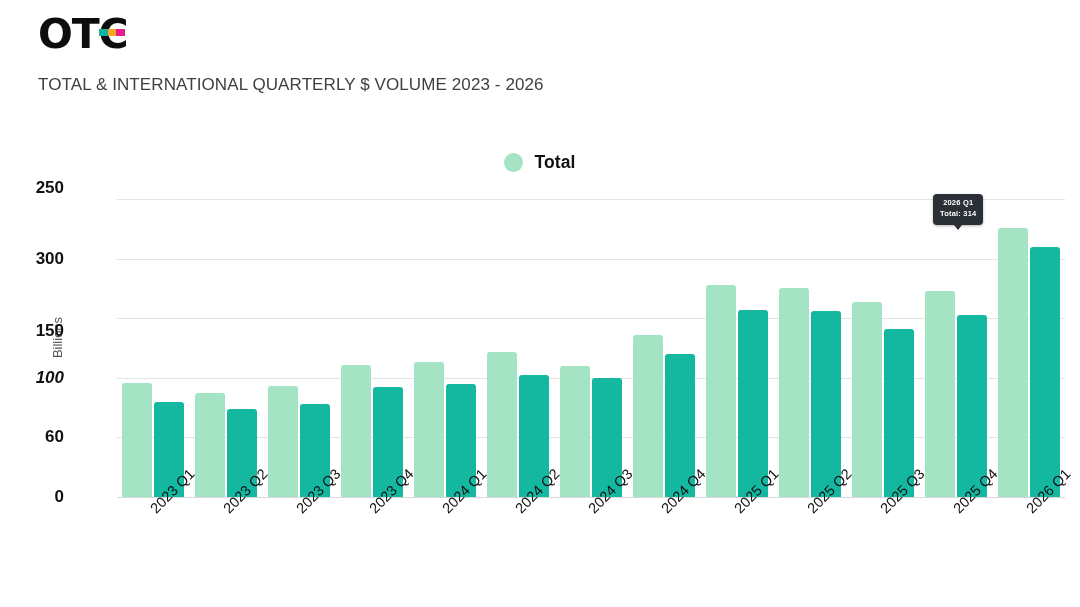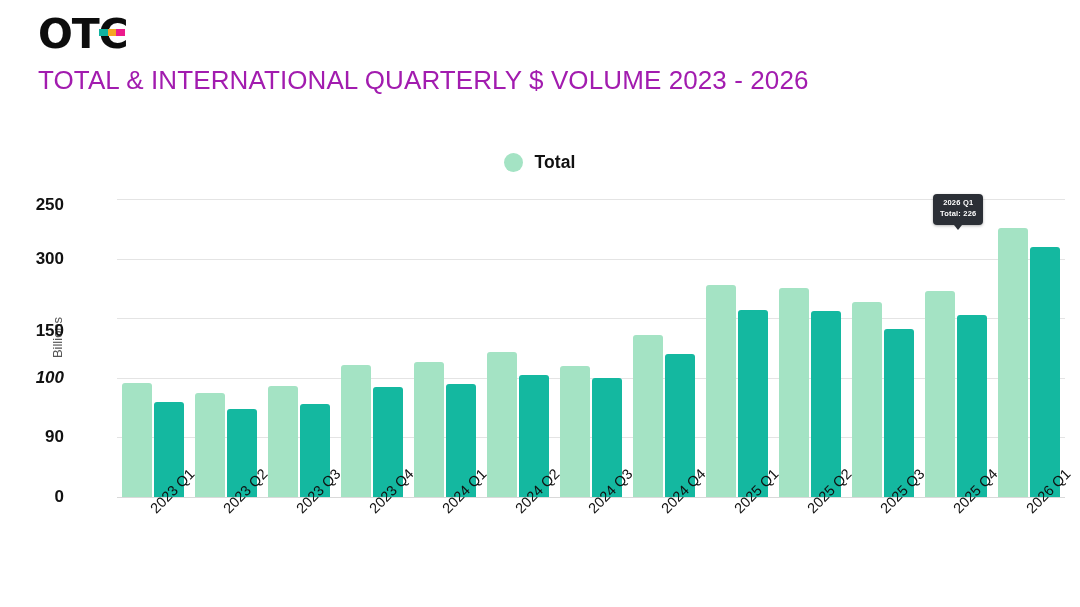--- a/index.html
+++ b/index.html
@@ -46,24 +46,24 @@
   #logo-markets {
     font-family: "DejaVu Sans", sans-serif;
     font-size: 41px;
     font-weight: normal;
     color: #b3b3b3;
     letter-spacing: -1.2px;
     margin-left: 1px;
   }
 
   #subtitle {
-    margin-top: 7px;
-    font-size: 26px;
+    margin-top: 17px;
+    font-size: 17px;
     font-weight: 400;
-    color: #a21caf;
+    color: #404040;
     letter-spacing: 0.1px;
     white-space: nowrap;
   }
 
   
   #legend {
     position: absolute;
     left: 0; right: 0;
     top: 152px;
     display: flex;
@@ -214,25 +214,25 @@
   <div class="legend-item">
     <span class="legend-swatch" style="background: rgb(164, 227, 196);"></span>
     <span class="legend-label">Total</span>
   </div>
 </div>
 
 <div id="plot">
   <div id="axis-title">Billions</div>
   <div id="yticks">
       <div class="ytick" style="top: 497px;">0</div>
-      <div class="ytick" style="top: 437.4px;">90</div>
+      <div class="ytick" style="top: 437.4px;">60</div>
       <div class="ytick" style="top: 377.8px; font-style: italic;">100</div>
       <div class="ytick" style="top: 331px; text-align: right;">150</div>
       <div class="ytick" style="top: 258.6px;">300</div>
-      <div class="ytick" style="top: 205px;">250</div>
+      <div class="ytick" style="top: 188px;">250</div>
     </div>
   <div id="grid">
       <div class="gridline" style="top: 437.4px; background: rgb(228, 228, 228);"></div>
       <div class="gridline" style="top: 377.8px; background: rgb(228, 228, 228);"></div>
       <div class="gridline" style="top: 318.2px; background: rgb(228, 228, 228);"></div>
       <div class="gridline" style="top: 258.6px; background: rgb(228, 228, 228);"></div>
       <div class="gridline" style="top: 199px; background: rgb(228, 228, 228);"></div>
     </div>
   <div id="baseline" style="top: 497px;"></div>
   <div id="bars">
@@ -298,15 +298,15 @@
       </div>
       <div class="group">
         <div class="bar total" title="2026 Q1 Total: 226" style="height: 269.392px; background: rgb(164, 227, 196);"></div>
         <div class="bar intl" title="2026 Q1 International: 210" style="height: 250.32px; background: rgb(20, 184, 160);"></div>
         <div class="xlabel">2026 Q1</div>
       </div>
     </div>
 
   <div id="tooltip">
     <div id="tooltip-title">2026 Q1</div>
-    <div id="tooltip-value">Total: 226</div>
+    <div id="tooltip-value">Total: 314</div>
   </div>
 </div>
 
 </body></html>

